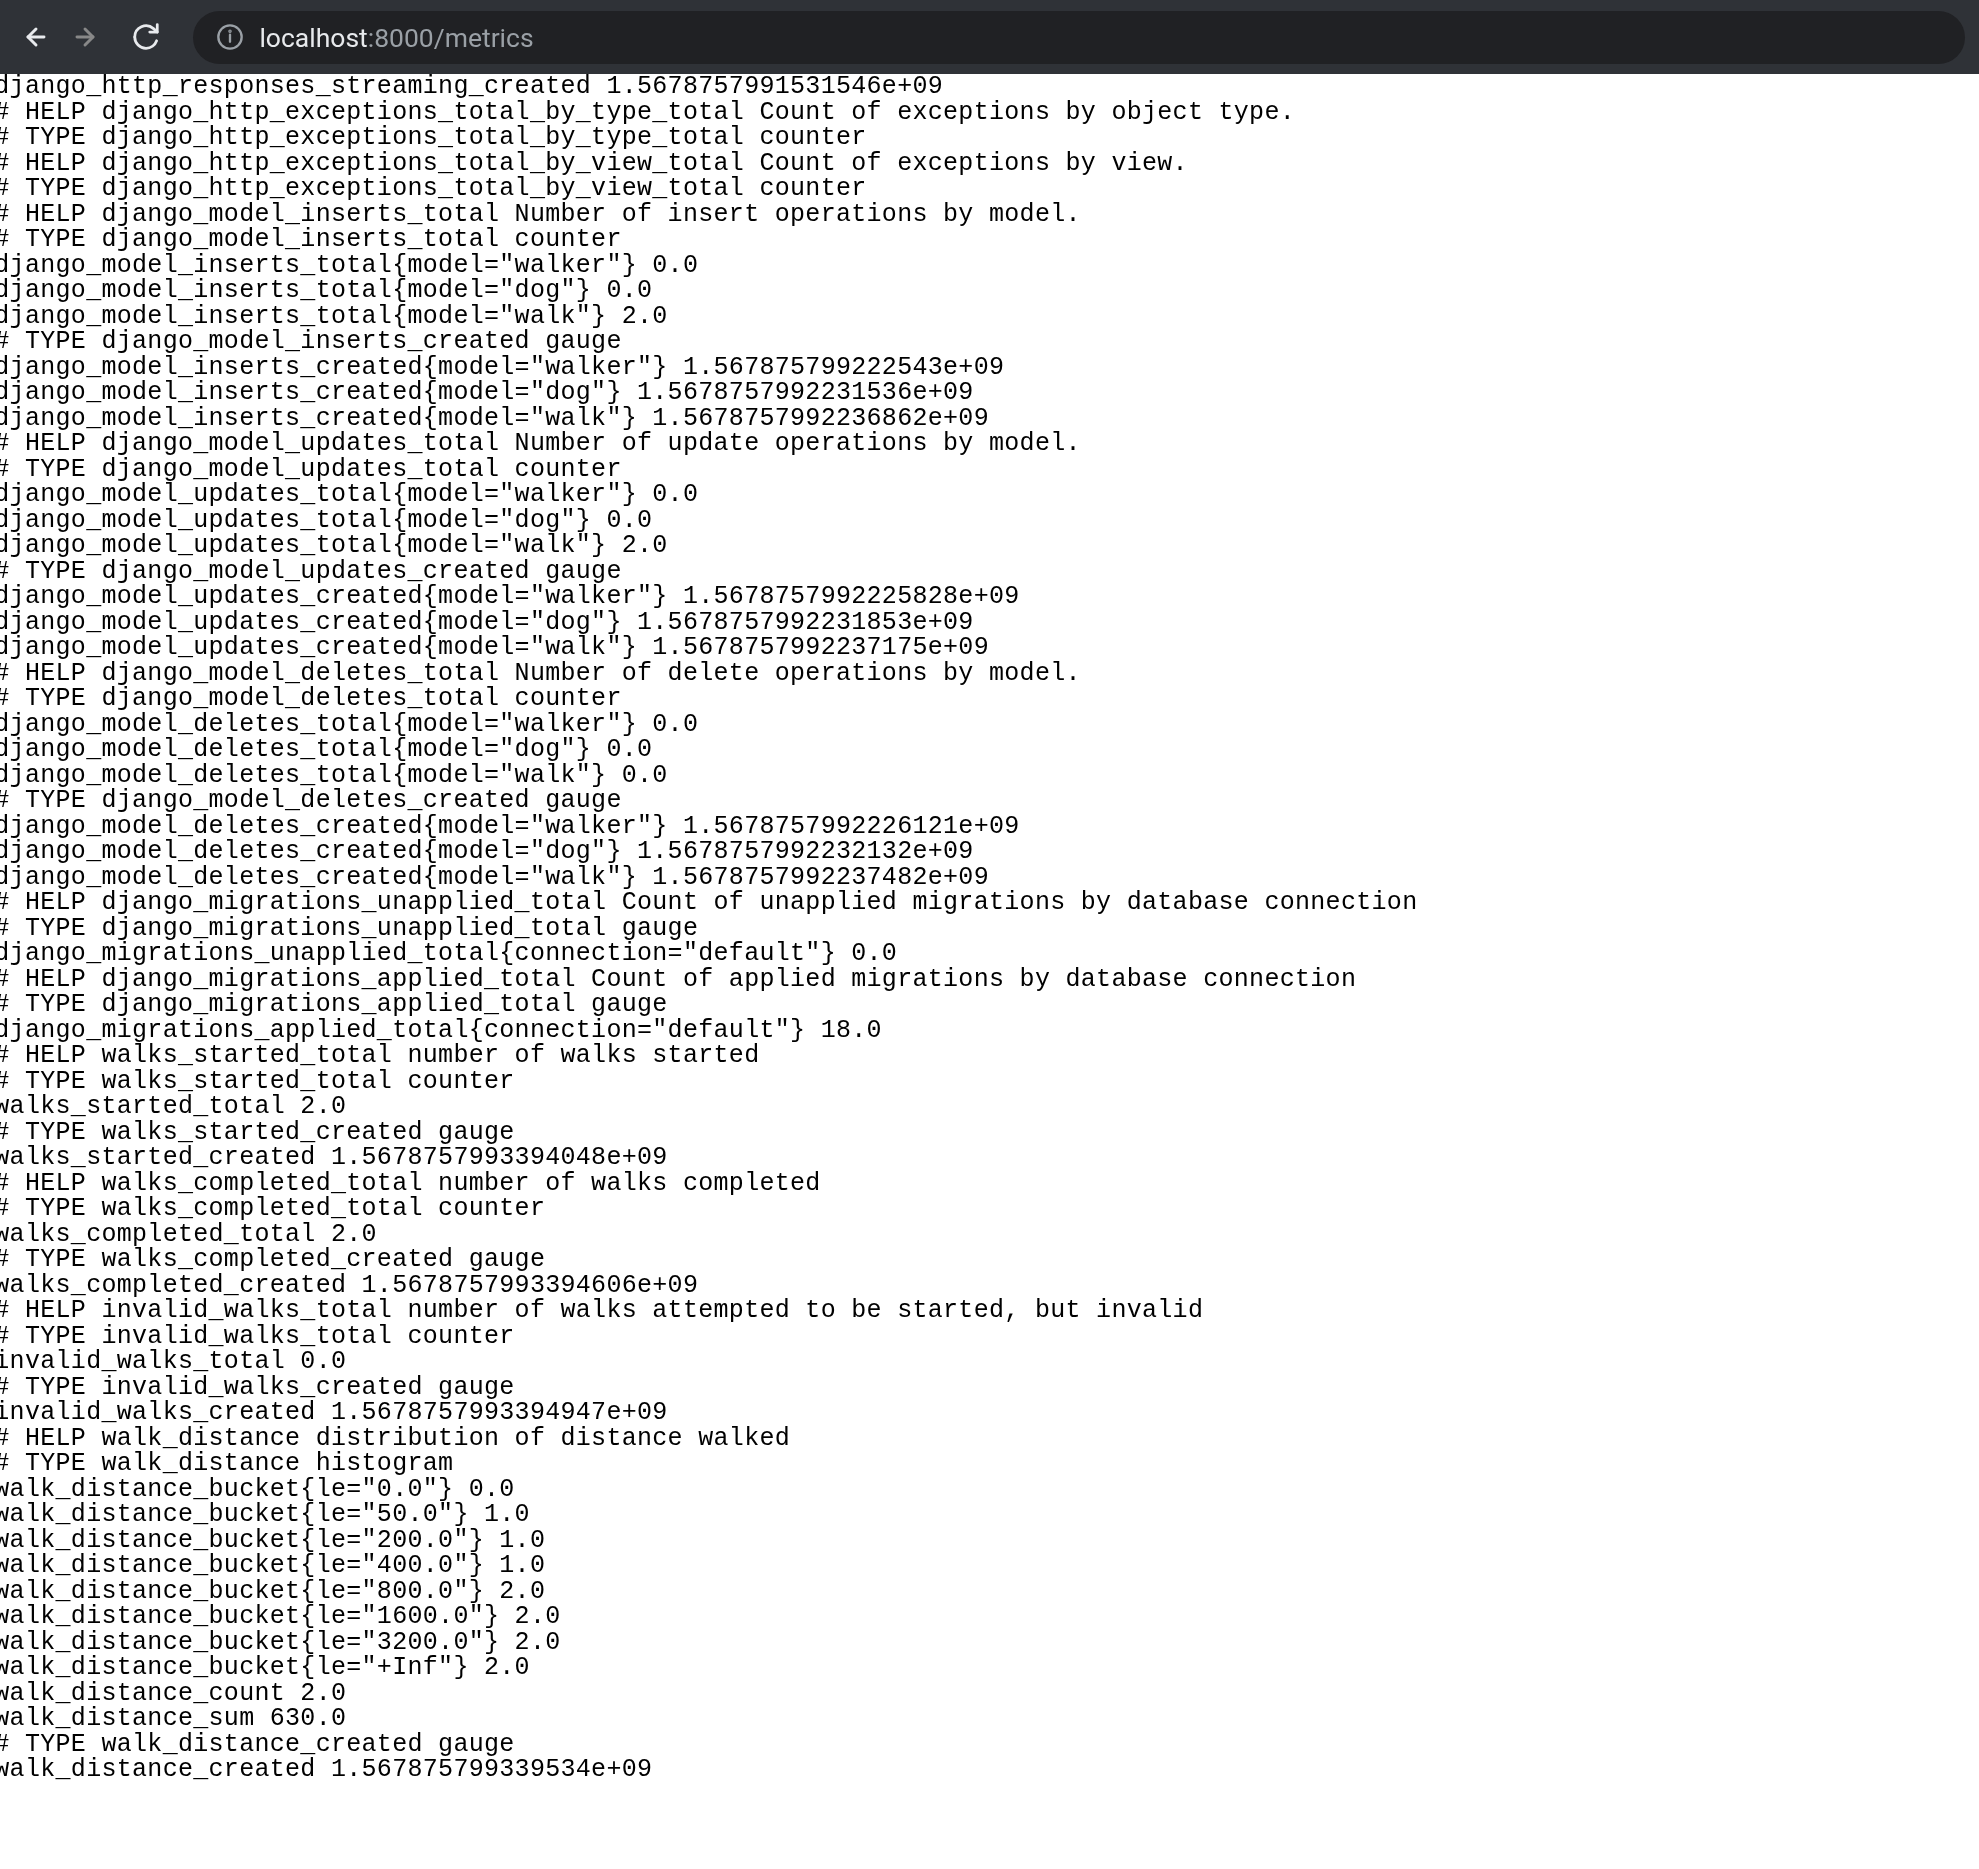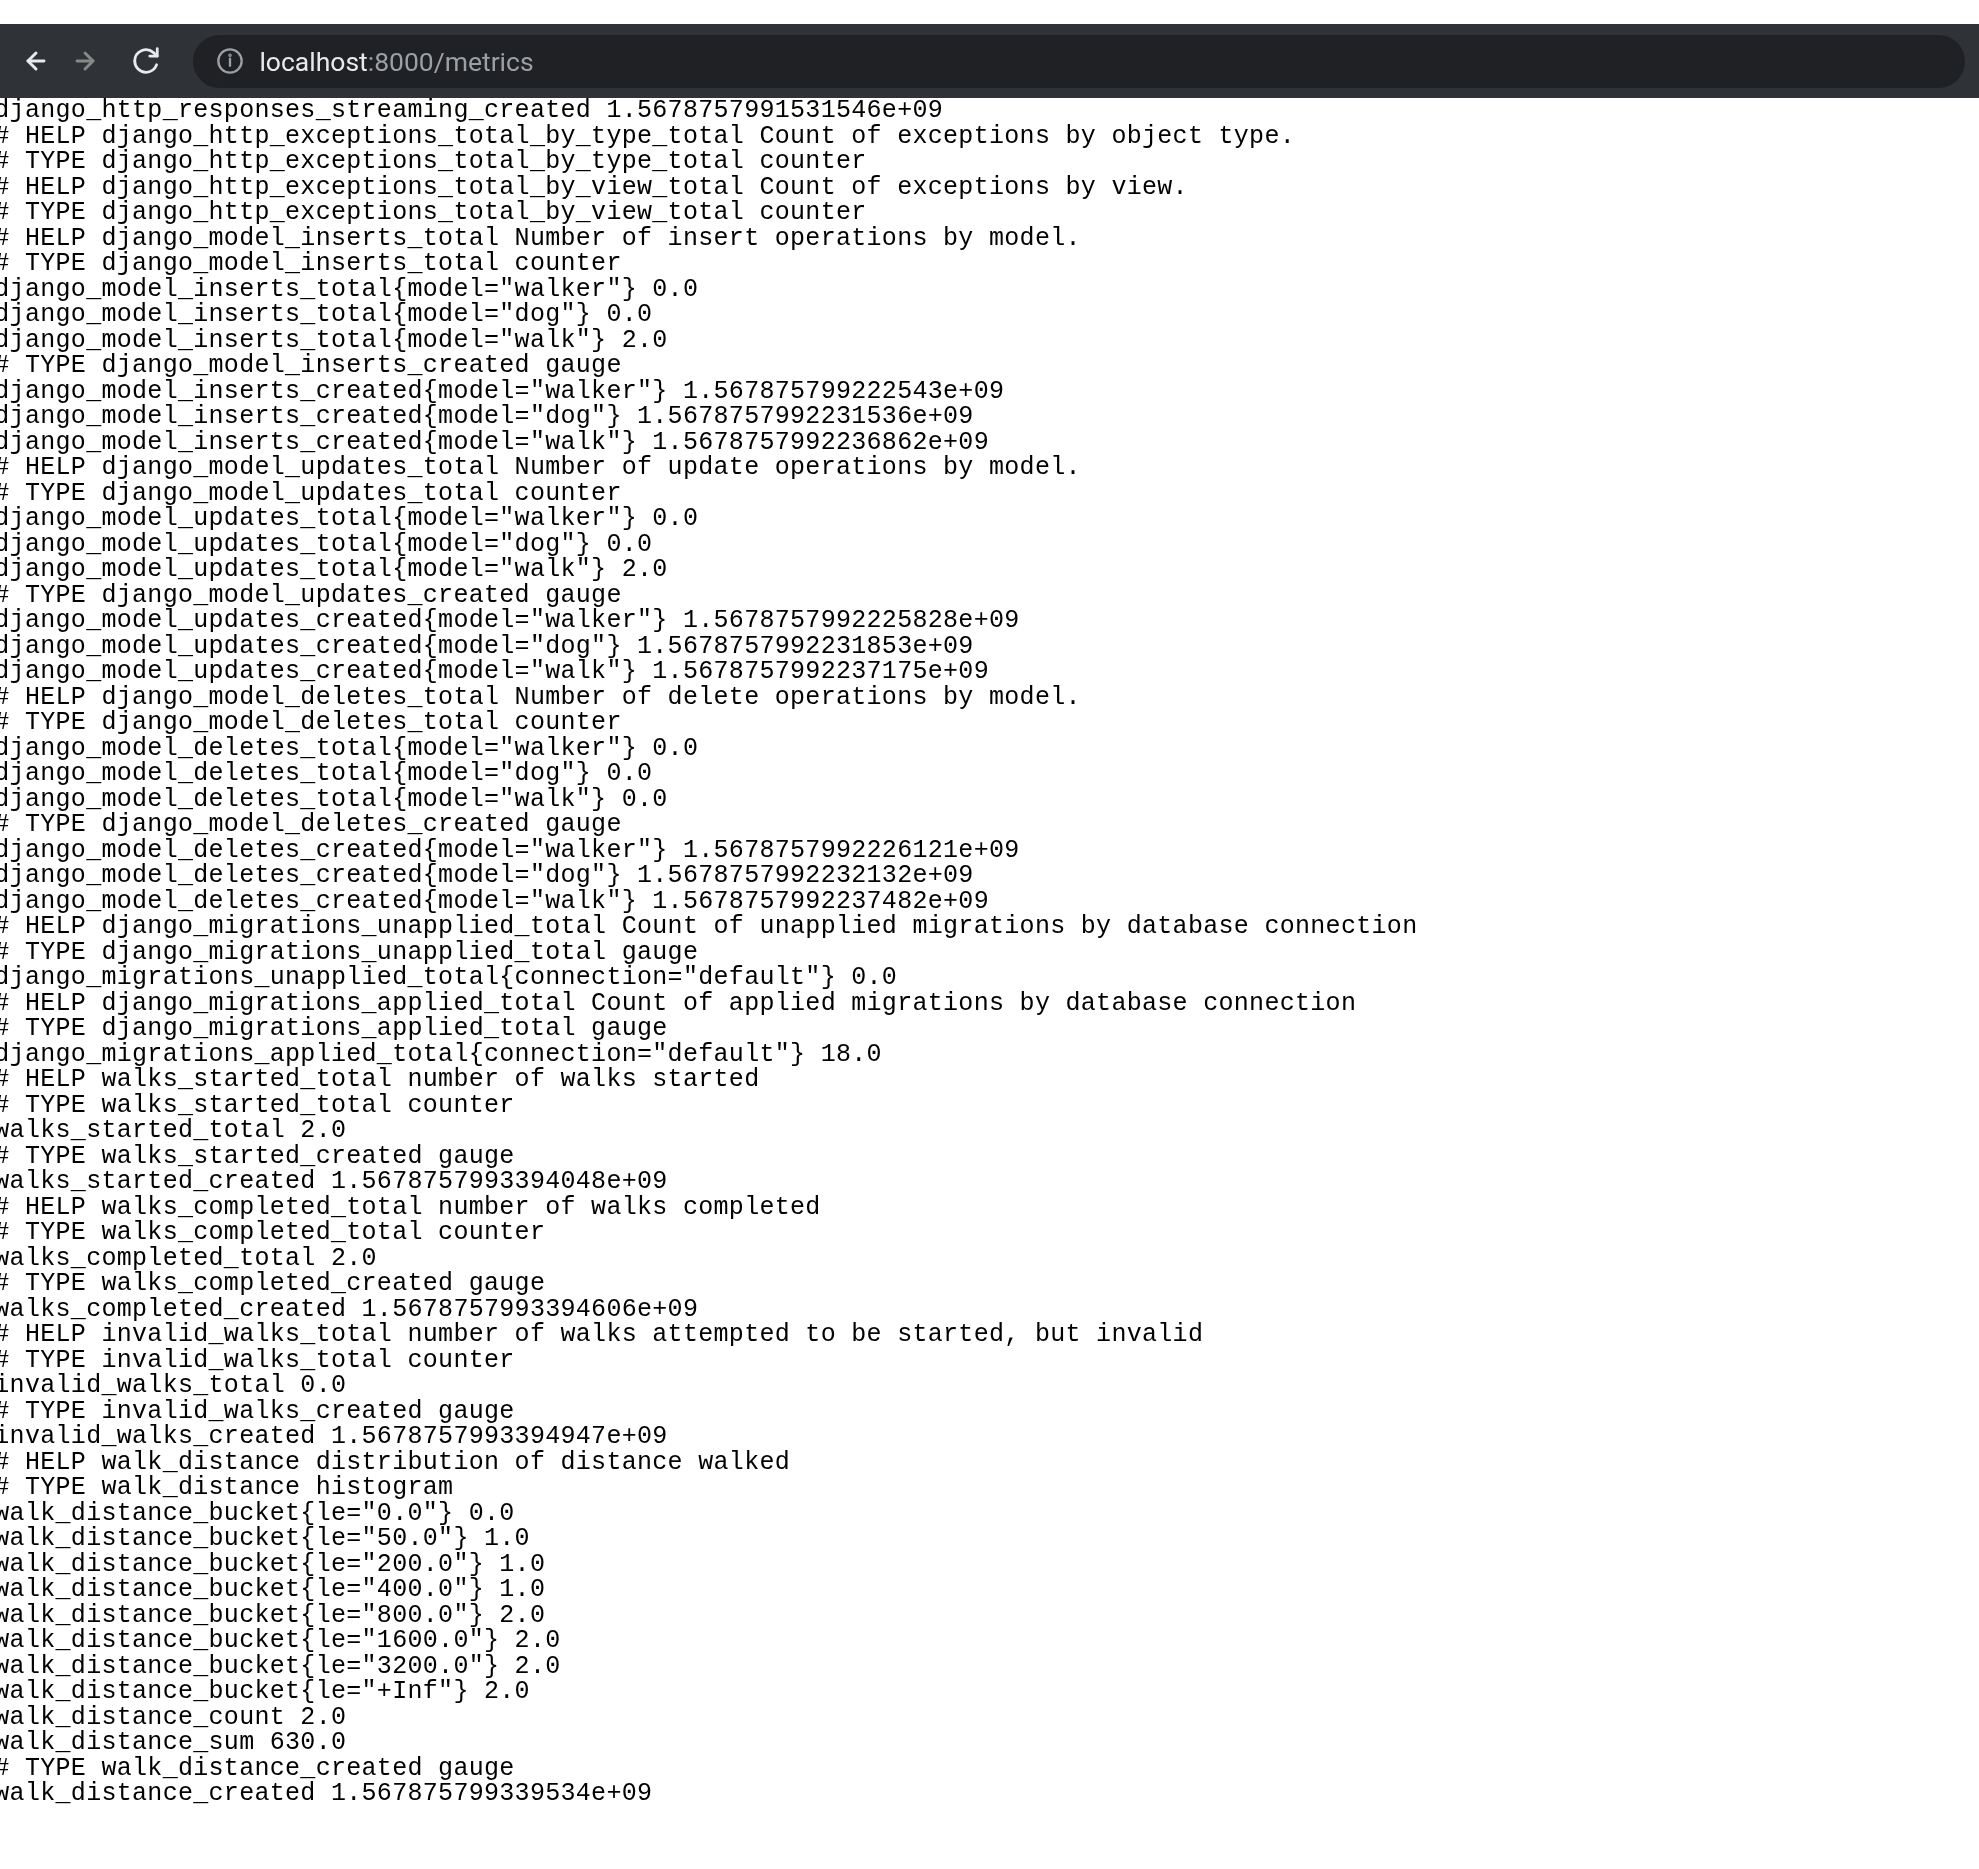--- a/index.html
+++ b/index.html
@@ -12,21 +12,20 @@
       background: #ffffff;
       width: 1980px;
     }
     .browser-bar {
       background: #2f3237;
       height: 74px;
       display: flex;
       align-items: center;
       padding: 0 15px;
       gap: 19px;
-      margin-top: 24px;
     }
     .nav-buttons {
       display: flex;
       align-items: center;
       gap: 23px;
     }
     .nav-icon {
       width: 34px;
       height: 34px;
       display: flex;

